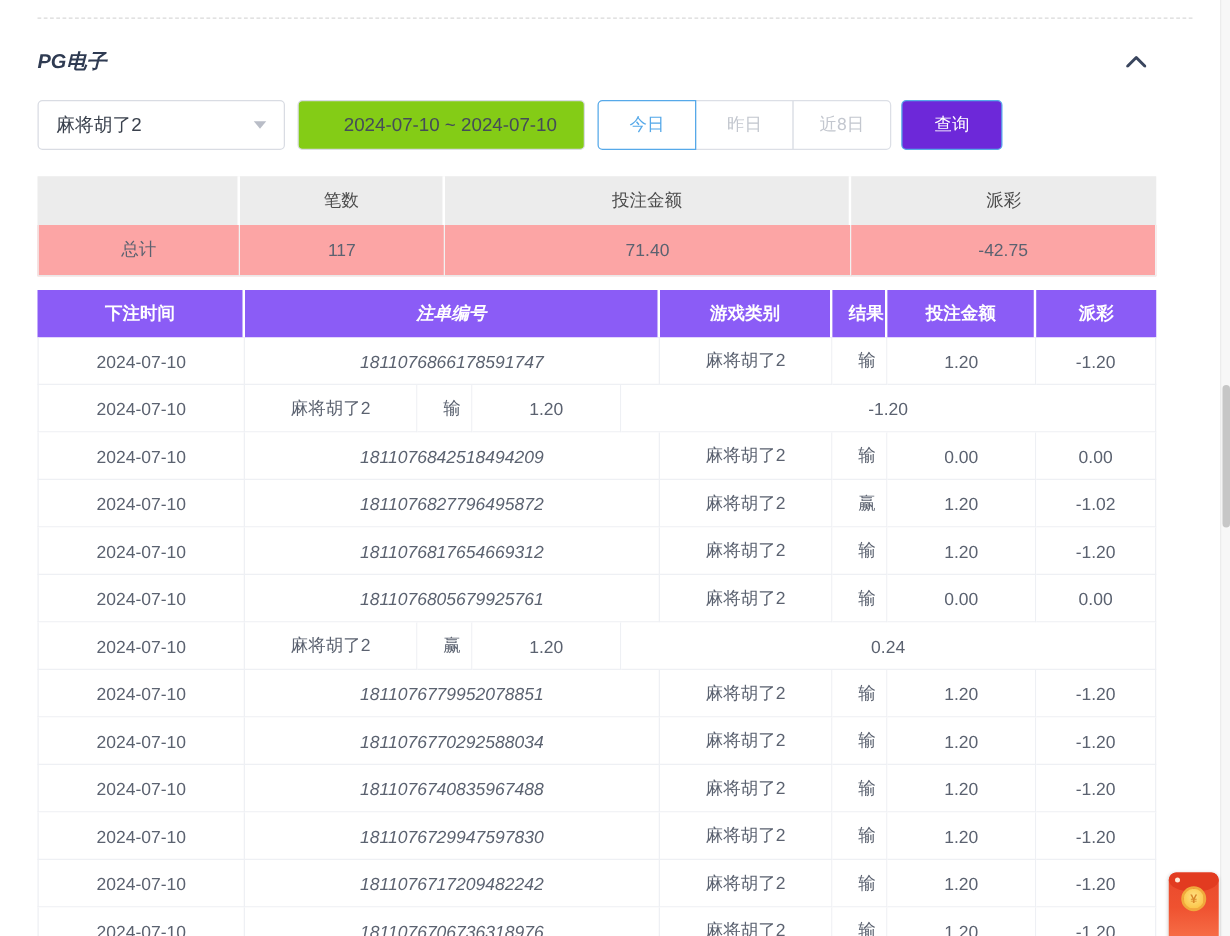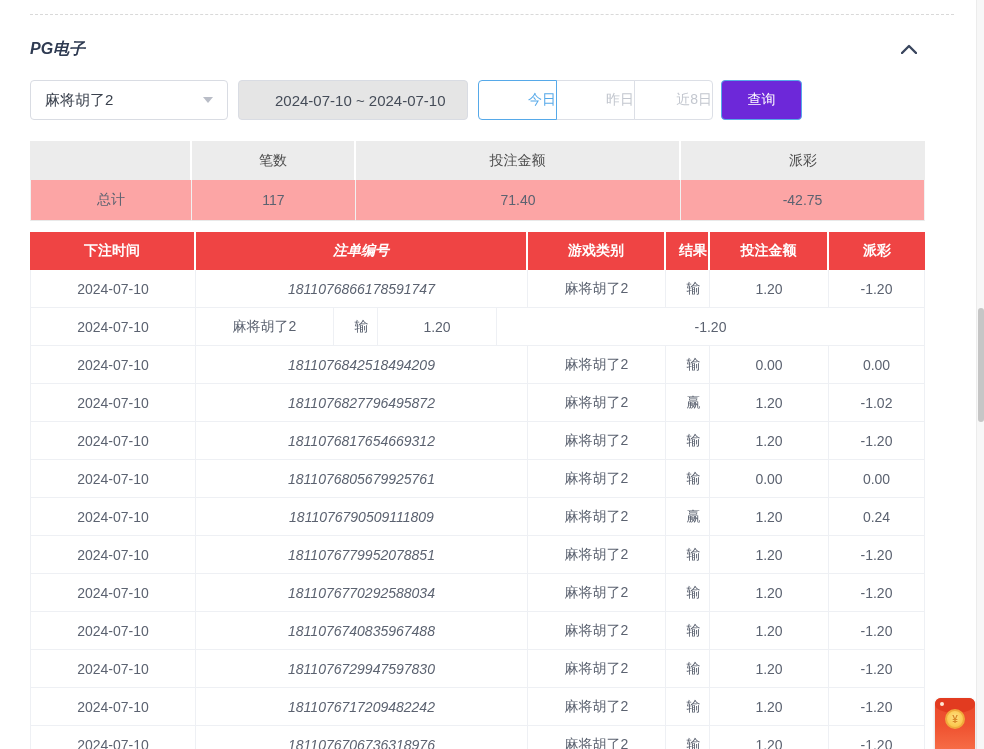--- a/index.html
+++ b/index.html
@@ -13,27 +13,27 @@
   .panel-header { margin-top:22px; height:26px; display:flex; align-items:center; justify-content:space-between;font-style:italic; }
   .panel-title { font-size:16px; font-weight:700; color:#2f3b52; }
   .collapse-btn { width:24px; height:24px; display:flex; align-items:center; justify-content:center; cursor:pointer; margin-right:4px; }
 
   
   .filter-row { margin-top:18px; display:flex; align-items:center; }
   .select { width:198px; height:40px; border:1px solid #d9dce3; border-radius:4px; background:#fff;
     display:flex; align-items:center; justify-content:space-between; padding:0 14px; cursor:pointer; }
   .select .val { font-size:15px; color:#3a414d; }
   .caret { width:0; height:0; border-left:5px solid transparent; border-right:5px solid transparent; border-top:6px solid #b9bdc7; }
-  .datebox { margin-left:10px; width:230px; height:40px; border:1px solid #d9dce3; border-radius:4px; background:#e5e5e5;
+  .datebox { margin-left:10px; width:230px; height:40px; border:1px solid #d9dce3; border-radius:4px; background:#84cc16;
     display:flex; align-items:center; padding:0 28px; cursor:pointer; }
   .datebox .val { font-size:15px; color:#454c58; margin-left:8px; white-space:nowrap; }
   .btn-group { display:flex; margin-left:10px; }
   .qbtn { width:79px; height:40px; background:#fff; border:1px solid #dcdfe6; color:#c3c7cf;
     font-size:14px; cursor:pointer; position:relative; margin-left:-1px;
-    font-family:"Liberation Sans","DejaVu Sans",sans-serif;text-align:right; }
+    font-family:"Liberation Sans","DejaVu Sans",sans-serif; }
   .qbtn:first-child { border-radius:4px 0 0 4px; margin-left:0; }
   .qbtn:last-child { border-radius:0 4px 4px 0; }
   .qbtn.active { border-color:#56a9e9; color:#56a9e9; z-index:2; }
   .search-btn { margin-left:8px; width:81px; height:40px; background:#6d28d9; border:1px solid #56a9e9;
     border-radius:4px; color:#fff; font-size:14px; cursor:pointer;
     font-family:"Liberation Sans","DejaVu Sans",sans-serif; }
 
   
   .table { width:895px; }
   .thead, .tr { display:flex; }
@@ -43,21 +43,21 @@
   .sum { margin-top:21px; }
   .sum .th { height:39px; background:#ececec; color:#4b4b4b; border-right:2px solid #fff; }
   .sum .th:last-child { border-right:none; }
   .sum .td { height:41px; background:#fca5a5; color:#5b6270; border-bottom:1px solid #e9e9e9; border-right:1px solid #f1f1f1; }
   .sum .tr .td:first-child { border-left:1px solid #f1f1f1; }
   .sum .td:last-child { border-right:1px solid #f1f1f1; }
   .sum .c0 { width:162px; } .sum .c1 { width:164px;text-align:center; } .sum .c2 { width:325px; } .sum .c3 { flex:1; }
 
   
   .main { margin-top:11px; }
-  .main .th { height:38px; background:#ef4444; color:#fff; font-weight:700; border-right:2px solid #fff; }
+  .main .th { height:38px; background:#8b5cf6; color:#fff; font-weight:700; border-right:2px solid #fff; }
   .main .th:last-child { border-right:none; }
   .main .td { height:38px; background:#fff; color:#5b6270; border-bottom:1px solid #eef0f4; border-right:1px solid #eef0f4; }
   .main .tr .td:first-child { border-left:1px solid #eef0f4; }
   .main .c0 { width:166px; } .main .c1 { width:332px;font-style:italic; } .main .c2 { width:138px; }
   .main .c3 { width:44px;padding-left:12px; } .main .c4 { width:119px; } .main .c5 { flex:1; }
 
   .neg { color:#f56c6c; }
 
   
   .scrollbar { position:absolute; right:0; top:0; width:8px; height:749px; background:#f7f7f7; border-left:1px solid #ececec; }
@@ -184,21 +184,20 @@
           <div class="tr">
             <div class="td c0">2024-07-10</div>
             <div class="td c1">1811076805679925761</div>
             <div class="td c2">麻将胡了2</div>
             <div class="td c3">输</div>
             <div class="td c4">0.00</div>
             <div class="td c5">0.00</div>
           </div>
           <div class="tr">
             <div class="td c0">2024-07-10</div>
-            <div class="td c1">1811076790509111809</div>
             <div class="td c2">麻将胡了2</div>
             <div class="td c3">赢</div>
             <div class="td c4">1.20</div>
             <div class="td c5">0.24</div>
           </div>
           <div class="tr">
             <div class="td c0">2024-07-10</div>
             <div class="td c1">1811076779952078851</div>
             <div class="td c2">麻将胡了2</div>
             <div class="td c3">输</div>

